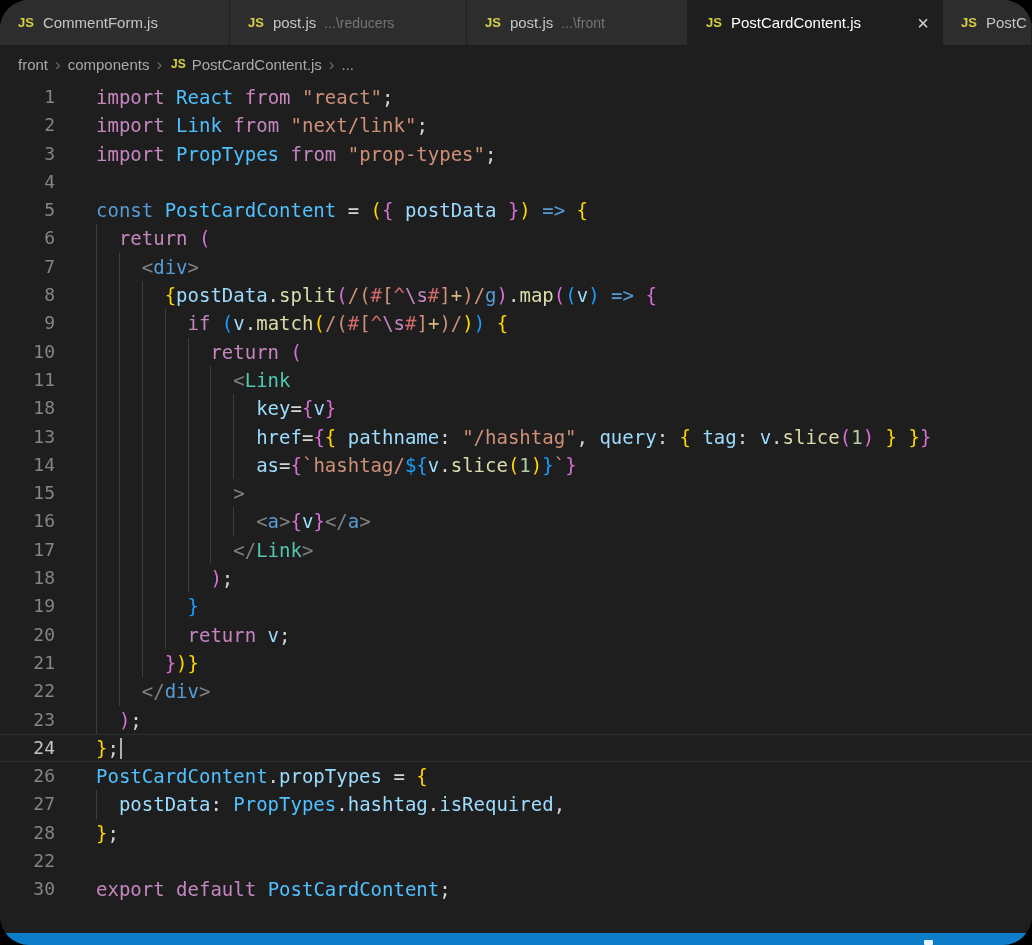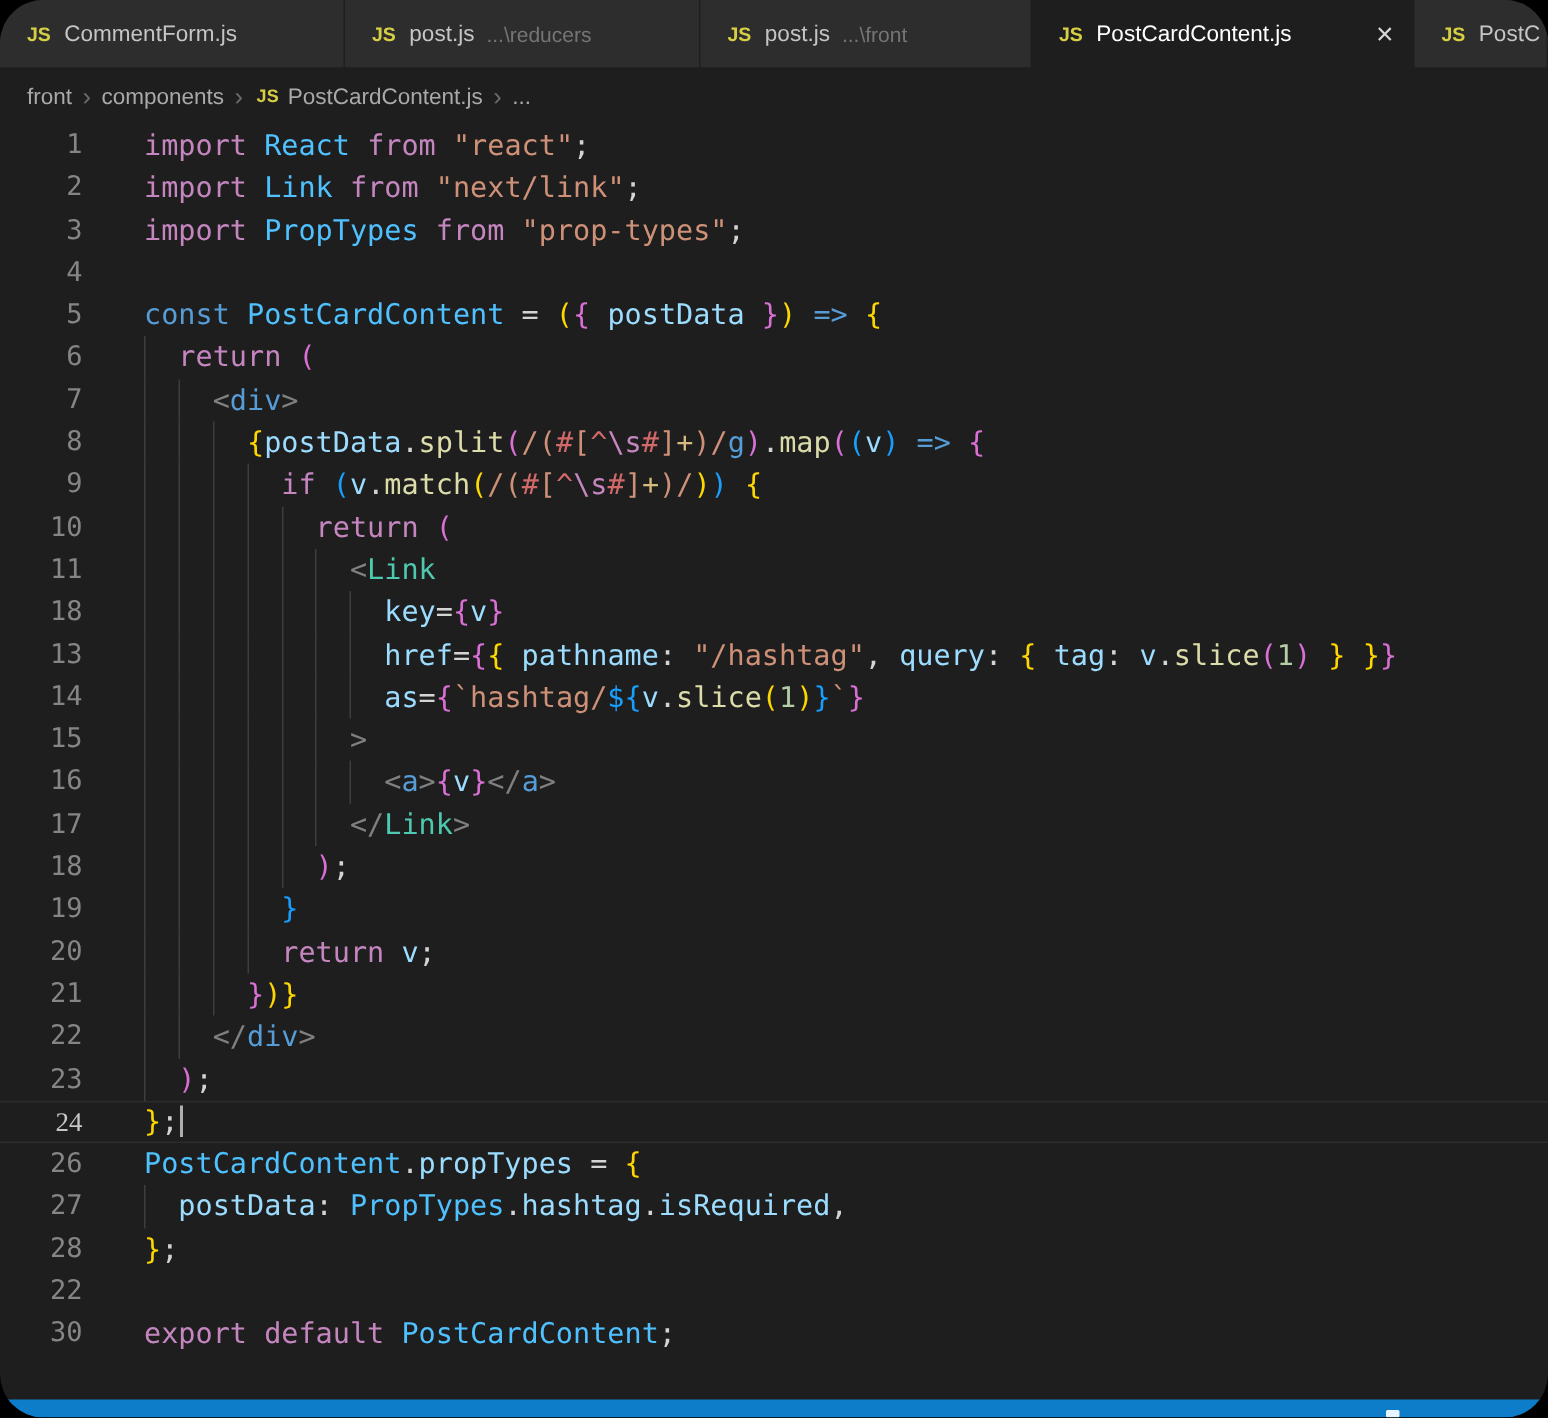--- a/index.html
+++ b/index.html
@@ -24,21 +24,21 @@
   .bc-item{font-size:15px;color:var(--bc-fg);cursor:pointer;}
   .bc-sep{font-size:17px;color:#6d6d6d;margin:0 7px;line-height:15px;}
   .breadcrumb .js-icon{margin:0 6px 0 2px;font-size:12px;}
   
   .editor{position:absolute;left:0;top:83px;width:1032px;height:850px;
           font-family:"DejaVu Sans Mono","Liberation Mono",monospace;font-size:19px;}
   .line{display:flex;height:28.3px;line-height:28.3px;position:relative;}
   .line.active{box-shadow:inset 0 1px 0 rgba(255,255,255,0.07), inset 0 -1px 0 rgba(255,255,255,0.07);}
   .ln{width:62px;flex:none;text-align:right;padding-right:7px;box-sizing:border-box;
       color:var(--ln);font-size:18px;}
-  .line.active .ln{color:var(--ln-active);font-family:Liberation Serif, serif;}
+  .line.active .ln{color:var(--ln-active);}
   .code{position:relative;flex:1;padding-left:34px;white-space:pre;}
   .guide{position:absolute;top:0;bottom:0;width:1px;background:var(--guide);}
   .cursor{display:inline-block;width:2px;height:21px;background:var(--cursor);
           vertical-align:-4px;margin-left:1px;}
   
   .statusbar{position:absolute;left:0;bottom:0;width:1032px;height:12px;background:var(--status);}
   .speck{position:absolute;left:924px;bottom:0;width:9px;height:5px;background:#e8f4ff;border-radius:1px;}
 </style>
 <style>.tk-k{color:#C586C0;}.tk-b{color:#569CD6;}.tk-c{color:#4FC1FF;}.tk-v{color:#9CDCFE;}.tk-f{color:#DCDCAA;}.tk-s{color:#CE9178;}.tk-n{color:#B5CEA8;}.tk-t{color:#4EC9B0;}.tk-h{color:#569CD6;}.tk-g{color:#808080;}.tk-p{color:#D4D4D4;}.tk-B1{color:#FFD700;}.tk-B2{color:#DA70D6;}.tk-B3{color:#179FFF;}.tk-r{color:#CE9178;}.tk-rr{color:#D16969;}.tk-re{color:#C586C0;}.tk-rq{color:#D7BA7D;}</style></head>
 <body>

